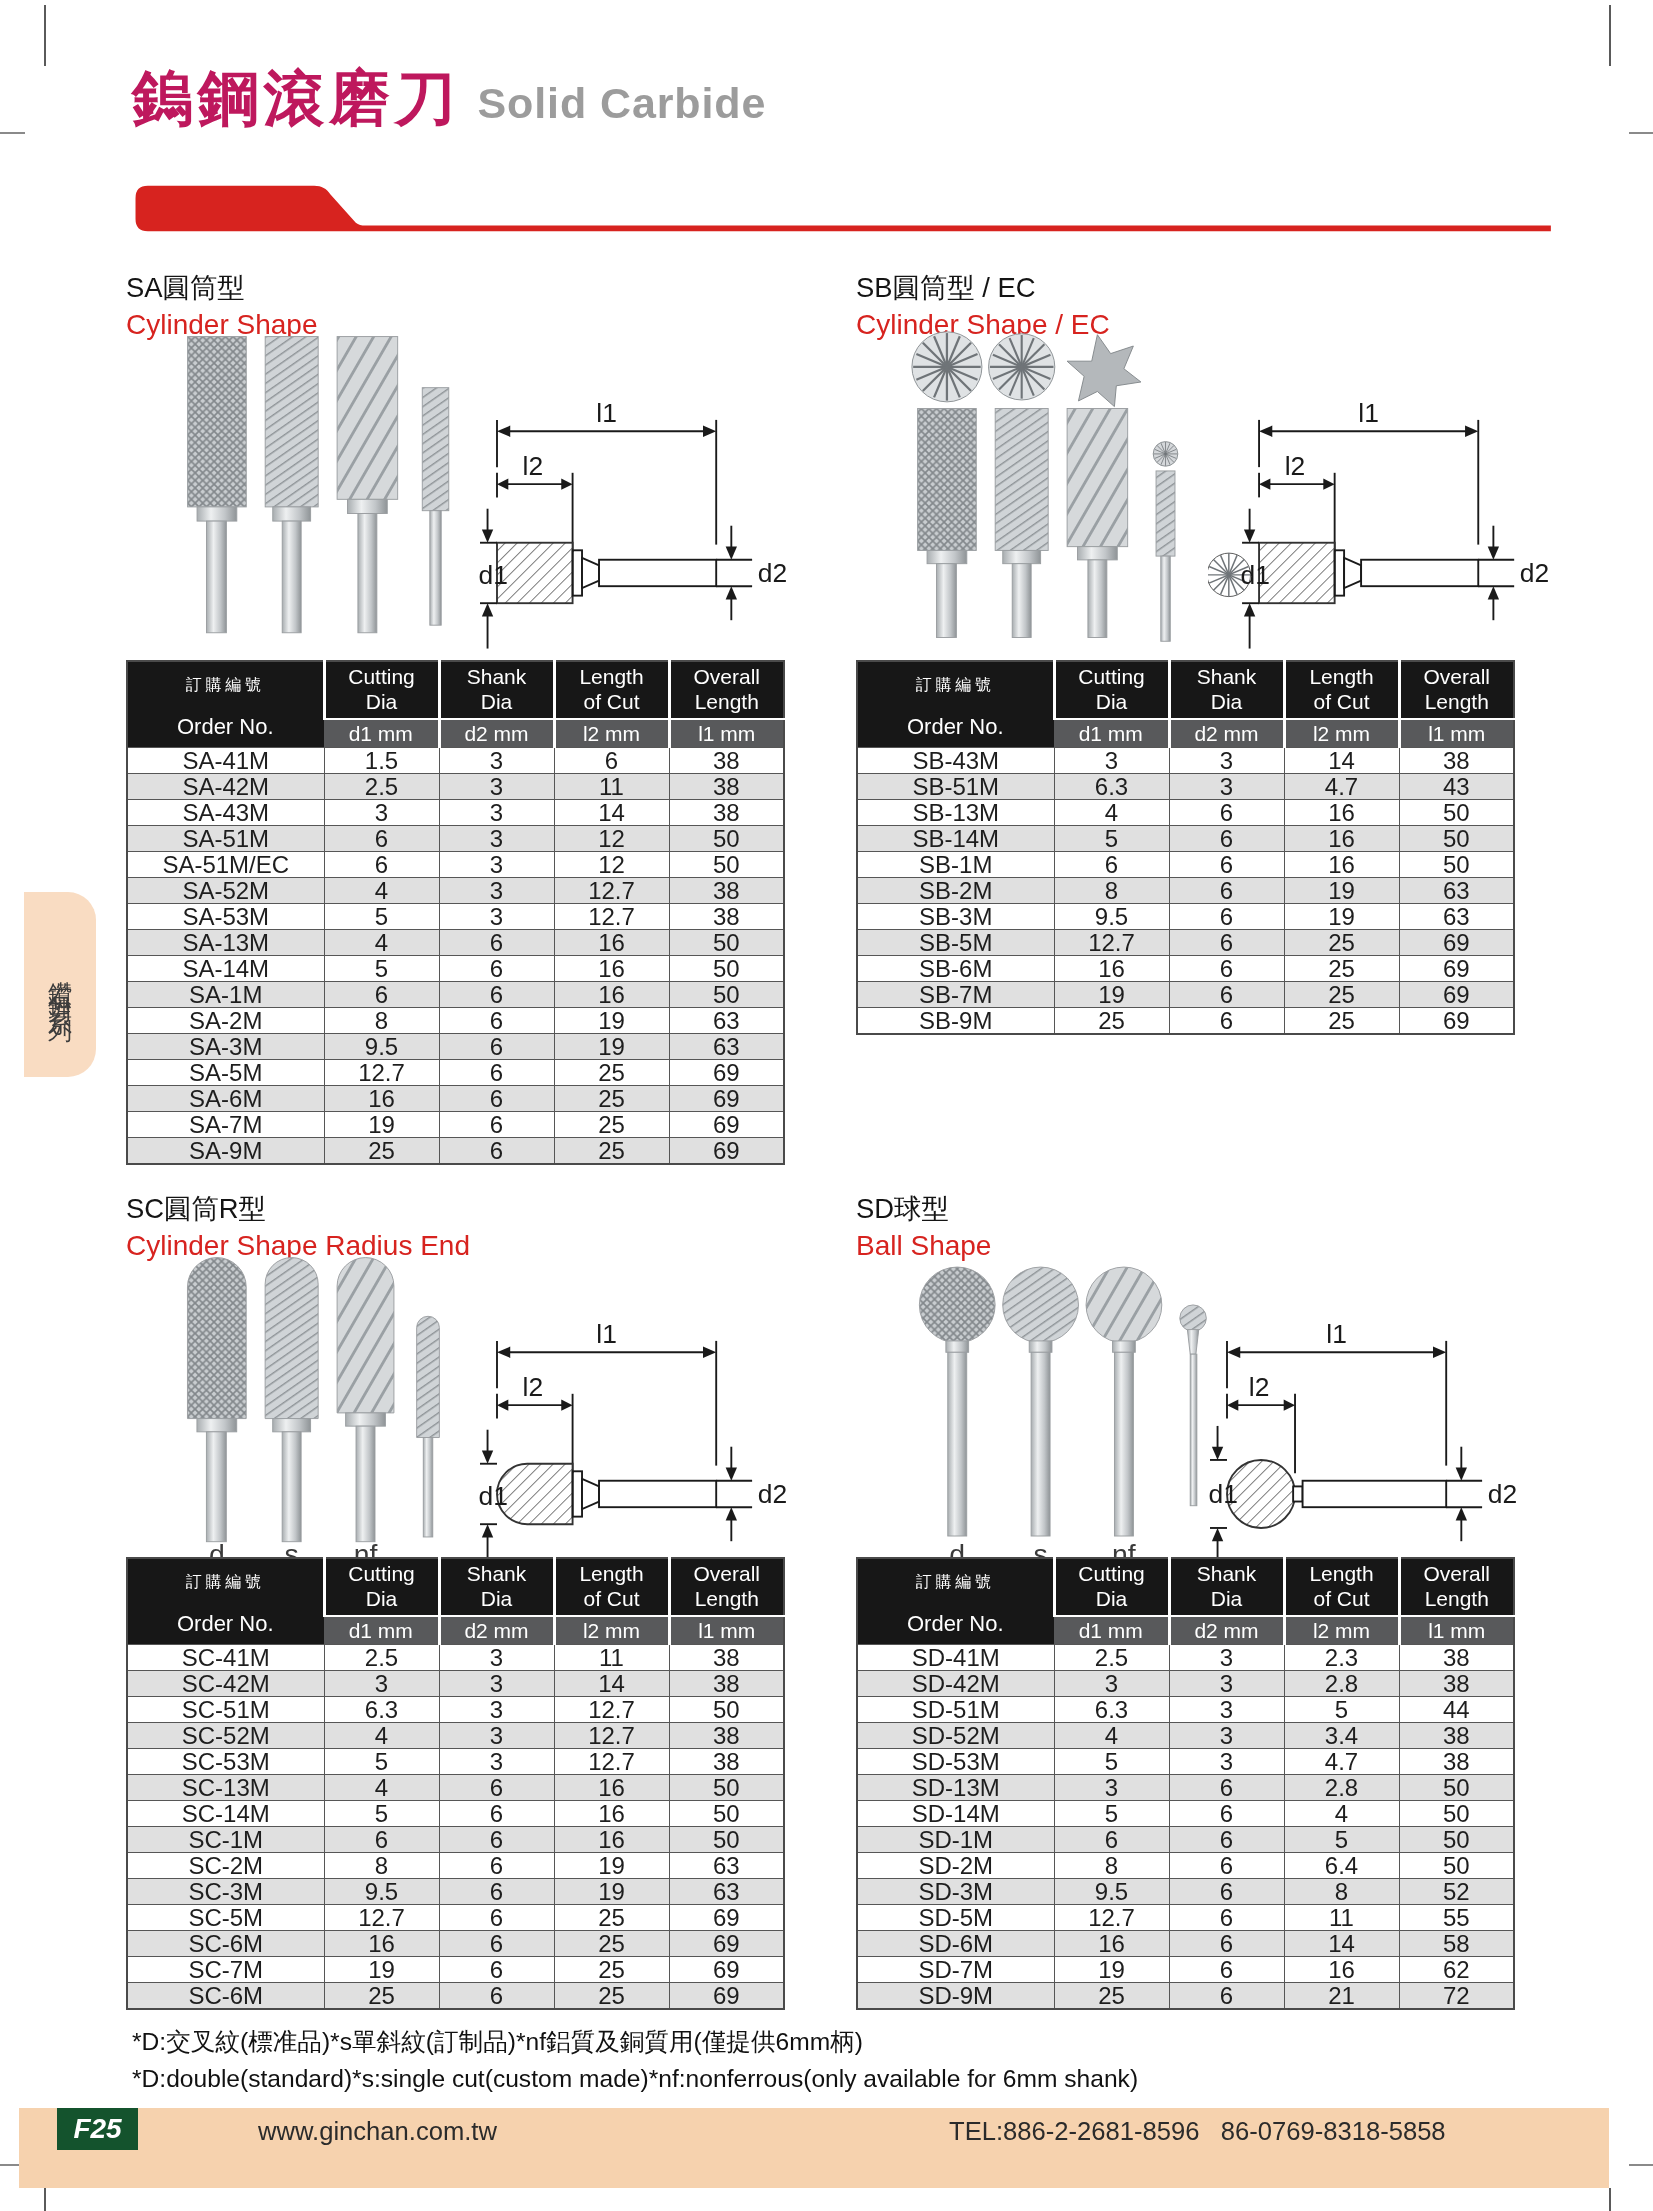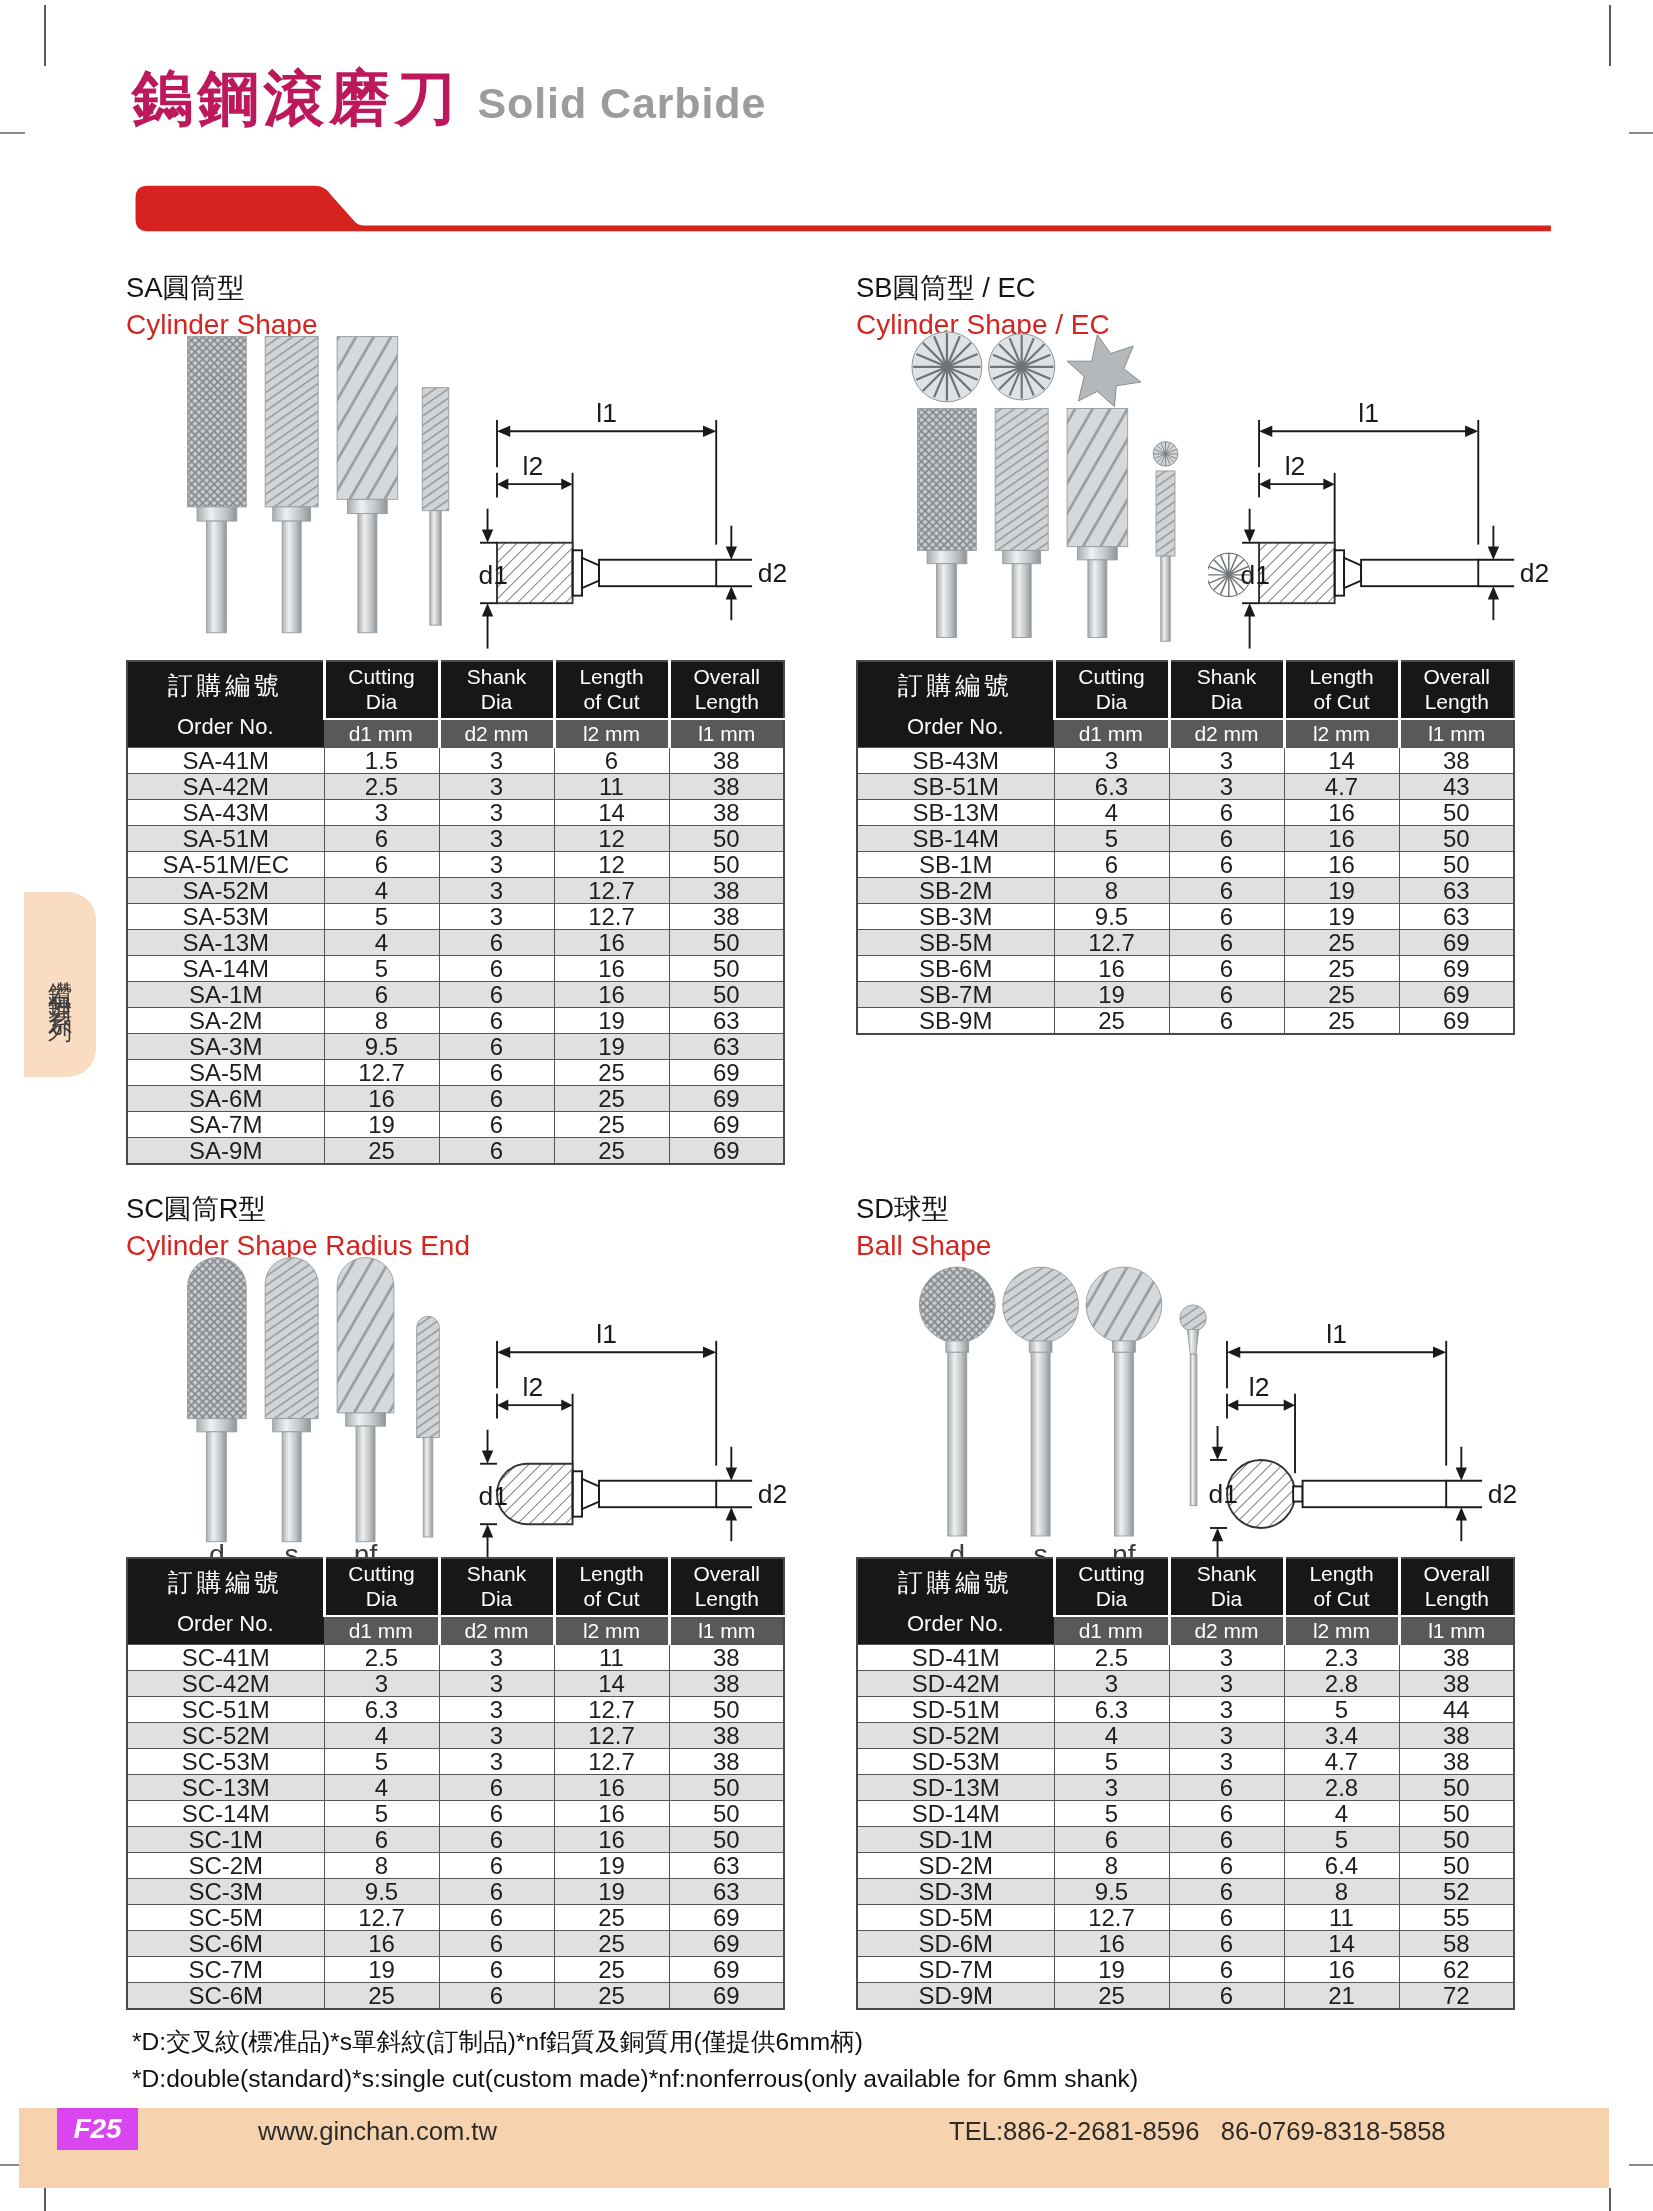--- a/index.html
+++ b/index.html
@@ -28,34 +28,34 @@
   .photo{position:absolute;left:52px;top:59px;}
   .diagram{position:absolute;left:352px;top:131px;}
 
   
   table.spec{position:absolute;left:0;border-collapse:collapse;table-layout:fixed;width:655px;
     border:2.8px solid #4a4a4a;}
   table.spec col.c0{width:197px;} table.spec col.cn{width:115px;}
   thead th{background:#171717;color:#fff;font-weight:normal;padding:0;}
   thead tr.h1 th{height:56px;font-size:21px;line-height:24.6px;}
   thead tr.h1 th.ord{font-size:21px;}
-  thead th .cjk{font-size:25px;letter-spacing:3.8px;line-height:30px;}
+  thead th .cjk{font-size:16px;letter-spacing:3.8px;line-height:30px;}
   thead th .en{font-size:22px;line-height:24.6px;margin-top:15px;}
   thead tr.h2 th{background:#58595b;height:27.4px;font-size:21px;border-top:2.8px solid #fff;}
   thead th + th{border-left:3.8px solid #fff;}
   tbody td{border:1.9px solid #565656;text-align:center;font-size:24px;color:#1e1e1e;
     height:25px;padding:0;line-height:24.6px;background:#fff;}
   tbody tr:nth-child(even) td{background:#e0e0e0;}
 
   
   .footnote{position:absolute;left:132px;font-size:24.6px;color:#111;}
 
   
   #footer-bar{position:absolute;left:19px;top:2108px;width:1590px;height:80px;background:#f6d2ae;}
-  #footer-page{position:absolute;left:38px;top:0;width:81px;height:42px;background:#d946ef;color:#fff;
+  #footer-page{position:absolute;left:38px;top:0;width:81px;height:42px;background:#14532d;color:#fff;
     font-weight:bold;font-style:italic;font-size:28px;display:flex;align-items:center;justify-content:center;}
   #footer-site{position:absolute;left:239px;top:8.5px;font-size:25.6px;color:#2b2b2b;}
   #footer-tel{position:absolute;left:930px;top:8.5px;font-size:25.6px;color:#2b2b2b;white-space:pre;}
 
   svg text{font-family:"Liberation Sans","DejaVu Sans",sans-serif;}
   .dimtxt{font-size:28px;fill:#1a1a1a;}
   .photolabel{font-size:30px;fill:#3a3a3a;}
 </style>
 </head>
 <body>

